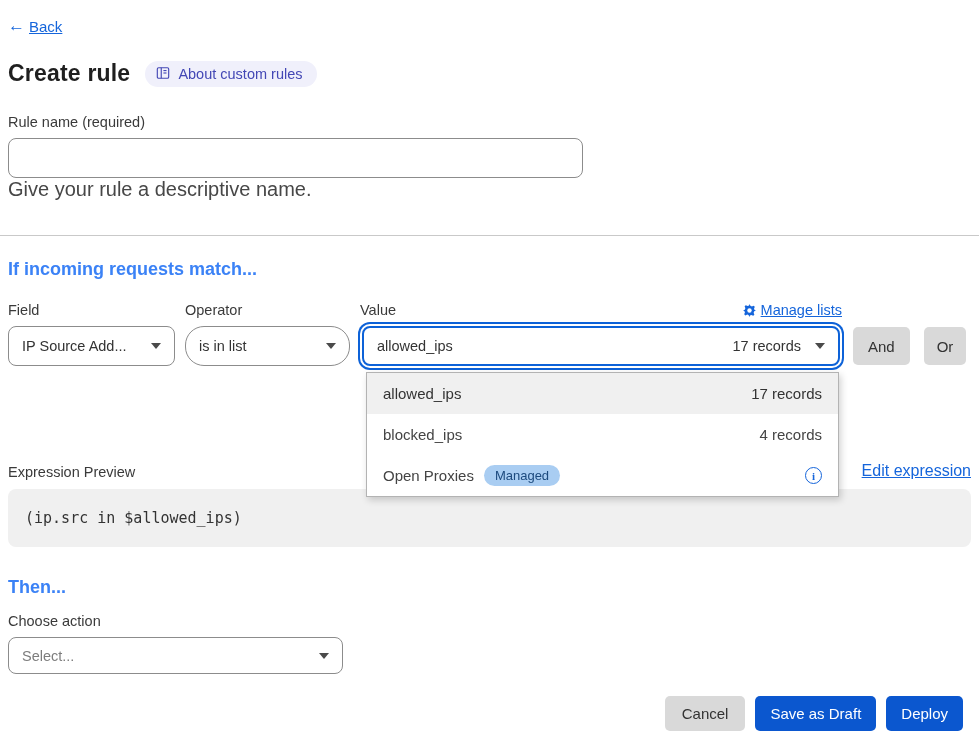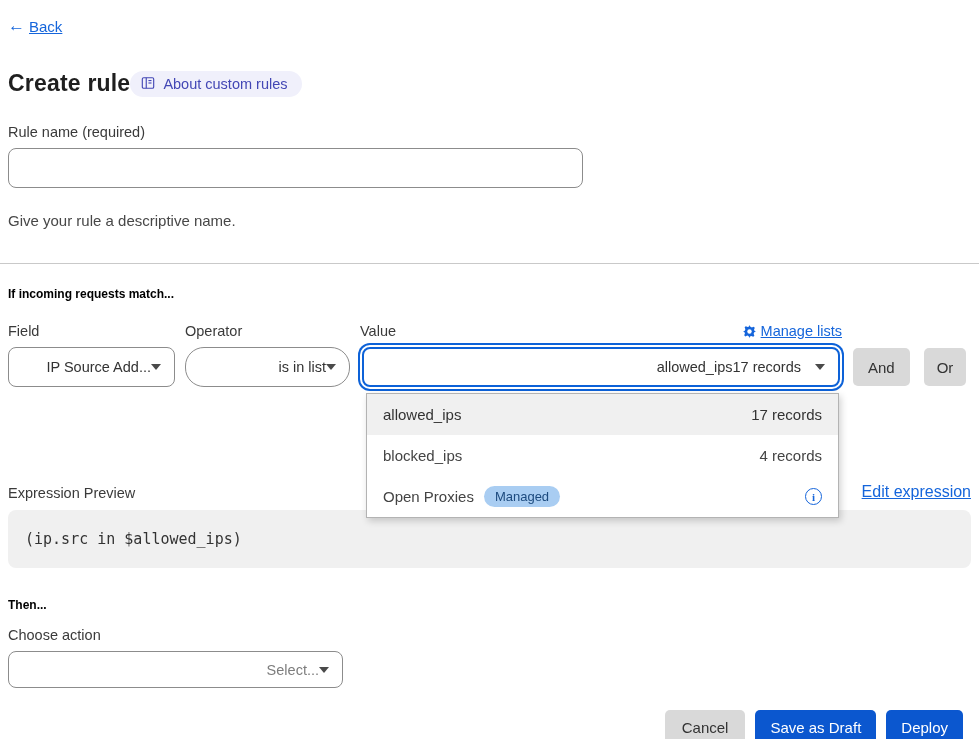--- a/index.html
+++ b/index.html
@@ -14,56 +14,56 @@
     overflow: hidden;
   }
   a.link { color: #1565db; text-decoration: underline; cursor: pointer; }
 
   
   .back { display: inline-flex; align-items: center; gap: 4px; font-size: 15px; color: #1565db; cursor: pointer; }
   .back .arrow { font-size: 17px; text-decoration: none; }
   .back .lbl { text-decoration: underline; }
 
   
-  .title-row { display: flex; align-items: center; margin-top: 34px; }
+  .title-row { display: flex; align-items: center; gap: 15px; margin-top: 24px; }
   .page-title { font-size: 23px; font-weight: 700; color: #1f1f1f; letter-spacing: .2px; }
   .about-badge {
     display: inline-flex; align-items: flex-start; gap: 8px;
     background: #f0f0fb; color: #4347b5;
     font-size: 14.5px; padding: 5px 14px 5px 11px; border-radius: 14px; cursor: pointer;
   }
 
   
   .field-label { font-size: 14.5px; color: #3a3a3a; }
   .rule-name-label { margin-top: 27px; }
   .rule-name-input {
     display: block; margin-top: 8px;
     width: 575px; height: 40px;
     border: 1px solid #8c8c8c; border-radius: 8px;
     font-size: 15px; padding: 0 12px; color: #333; outline: none;
     font-family: "Liberation Sans", sans-serif;
   }
-  .helper { margin-top: 24px; font-size: 15px; color: #474747; }
+  .helper { margin-top: 0; font-size: 20px; color: #474747; }
 
   .divider { border: none; border-top: 1px solid #c9c9c9; margin: 34px -8px 0 -8px; }
 
-  .section-heading { font-size: 12px; font-weight: 700; color: #000000; margin-top: 23px; }
+  .section-heading { font-size: 18px; font-weight: 700; color: #3b82f6; margin-top: 23px; }
 
   
   .cond-labels { display: flex; margin-top: 22px; align-items: flex-end; }
   .cond-labels .l-field { width: 177px; }
   .cond-labels .l-op { width: 175px; }
   .cond-labels .l-value { width: 482px; display: flex; justify-content: space-between; align-items: center; }
   .manage-lists { display: inline-flex; align-items: center; gap: 5px; font-size: 14.5px; }
   .manage-lists .gear { display: inline-flex; }
 
   .cond-row { display: flex; margin-top: 8px; align-items: center; }
   .select-box {
     height: 40px; border: 1px solid #8c8c8c; border-radius: 8px;
-    display: flex; align-items: center; justify-content: flex-end;
+    display: flex; align-items: center; justify-content: space-between;
     padding: 0 13px; font-size: 14.5px; color: #333; background: #fff; cursor: pointer;
   }
   .sel-field { width: 167px; margin-right: 10px; }
   .sel-op { width: 165px; margin-right: 12px; border-radius: 19px; }
   .value-wrap { position: relative; width: 478px; margin-right: 13px; }
   .sel-value {
     width: 100%;
     border: 2px solid #0d62d8;
     box-shadow: 0 0 0 2px #fff, 0 0 0 4px #0d62d8;
   }

